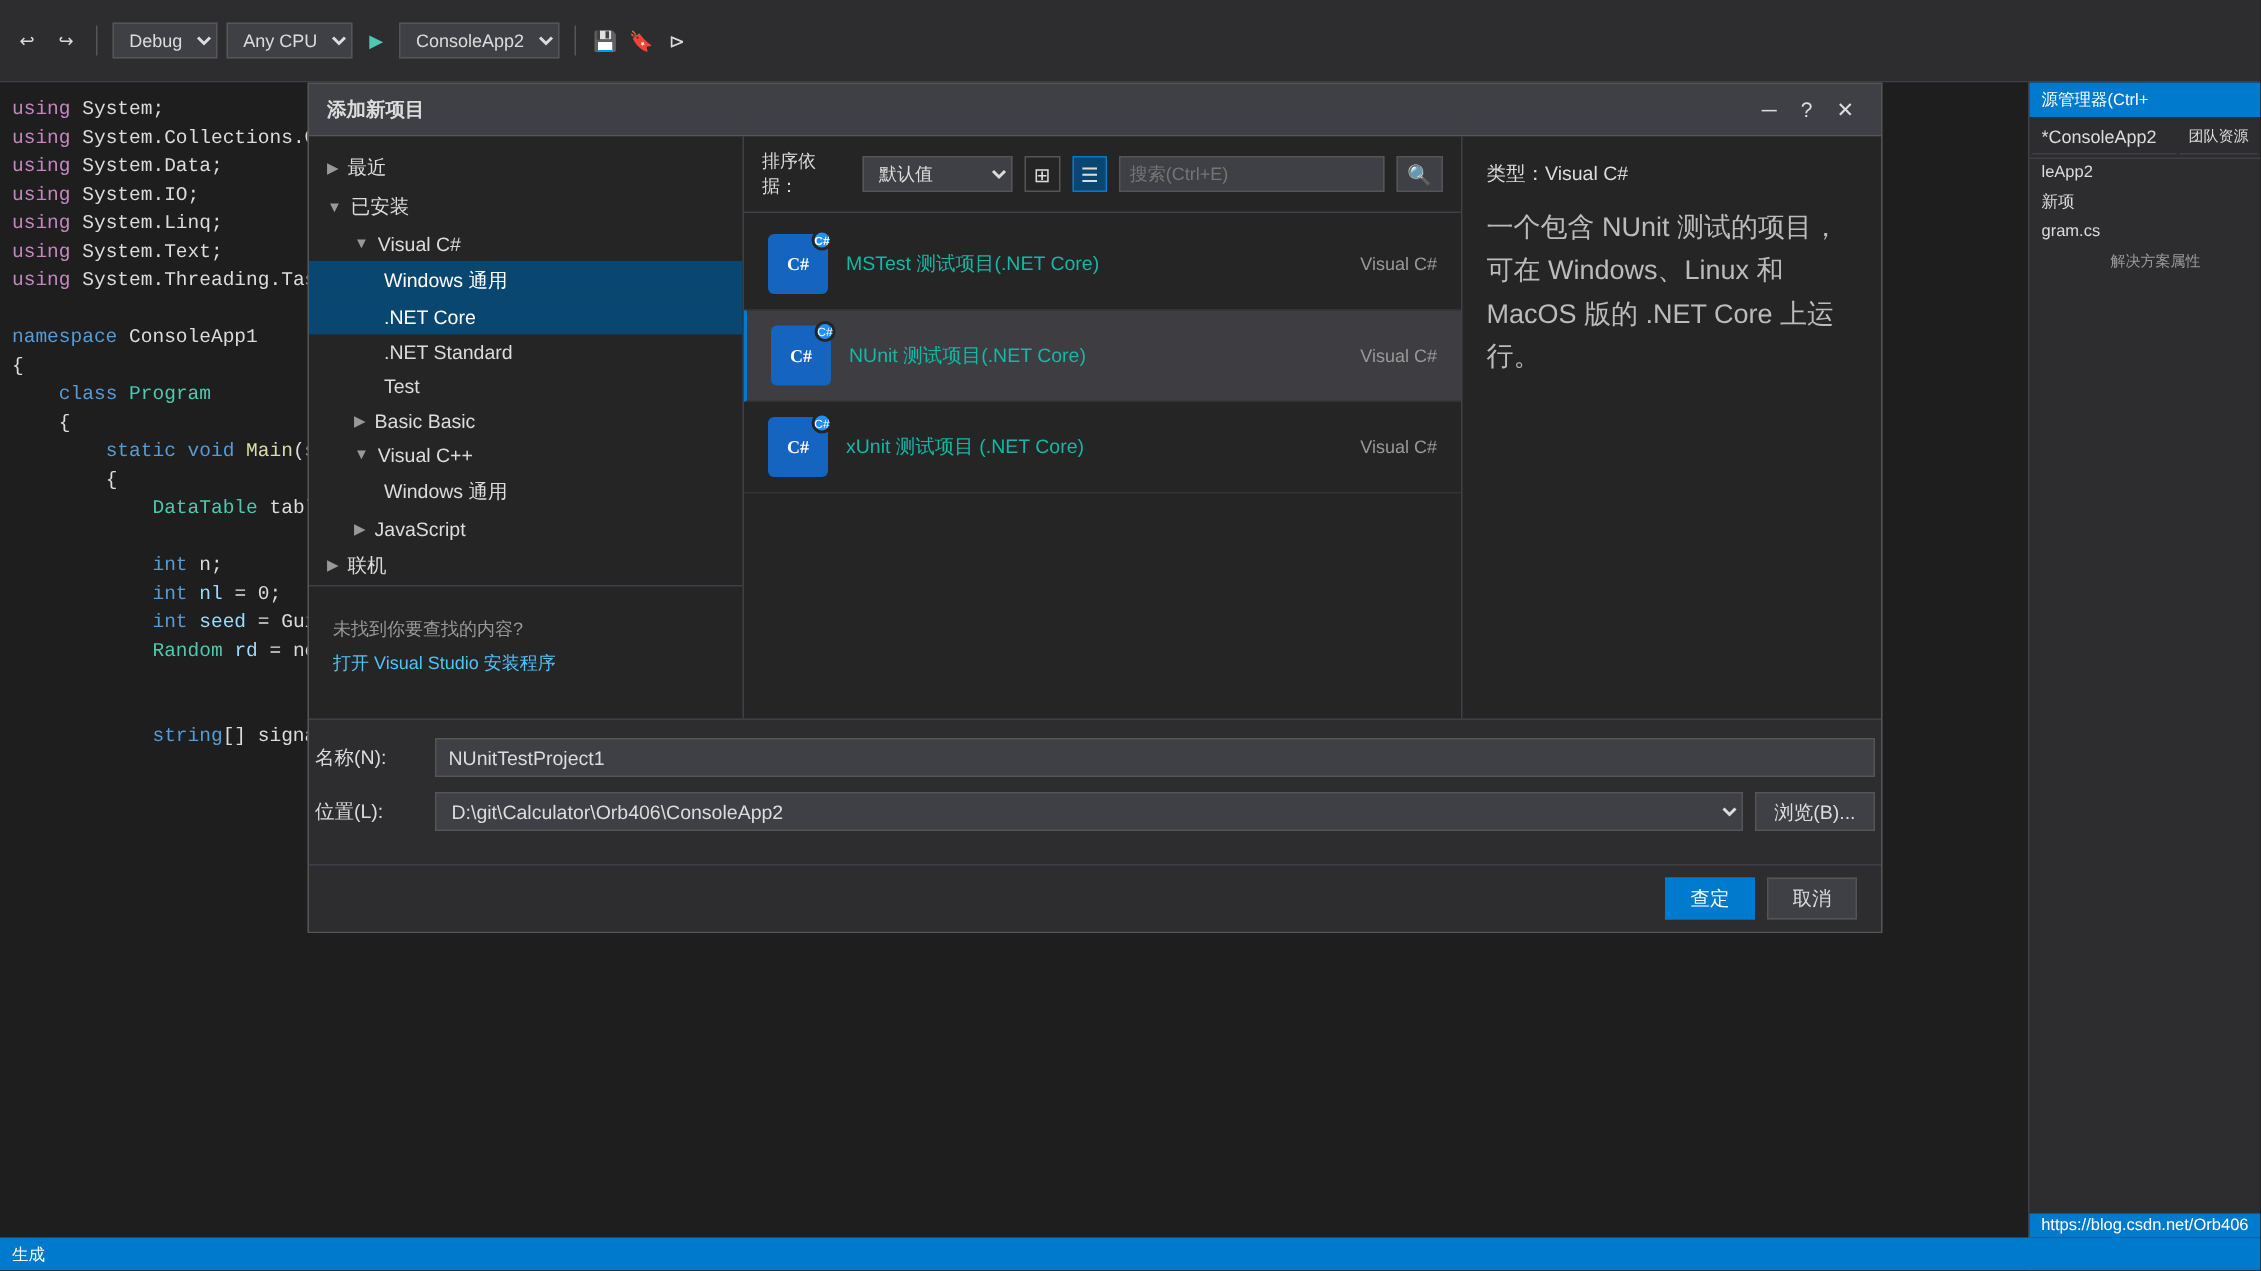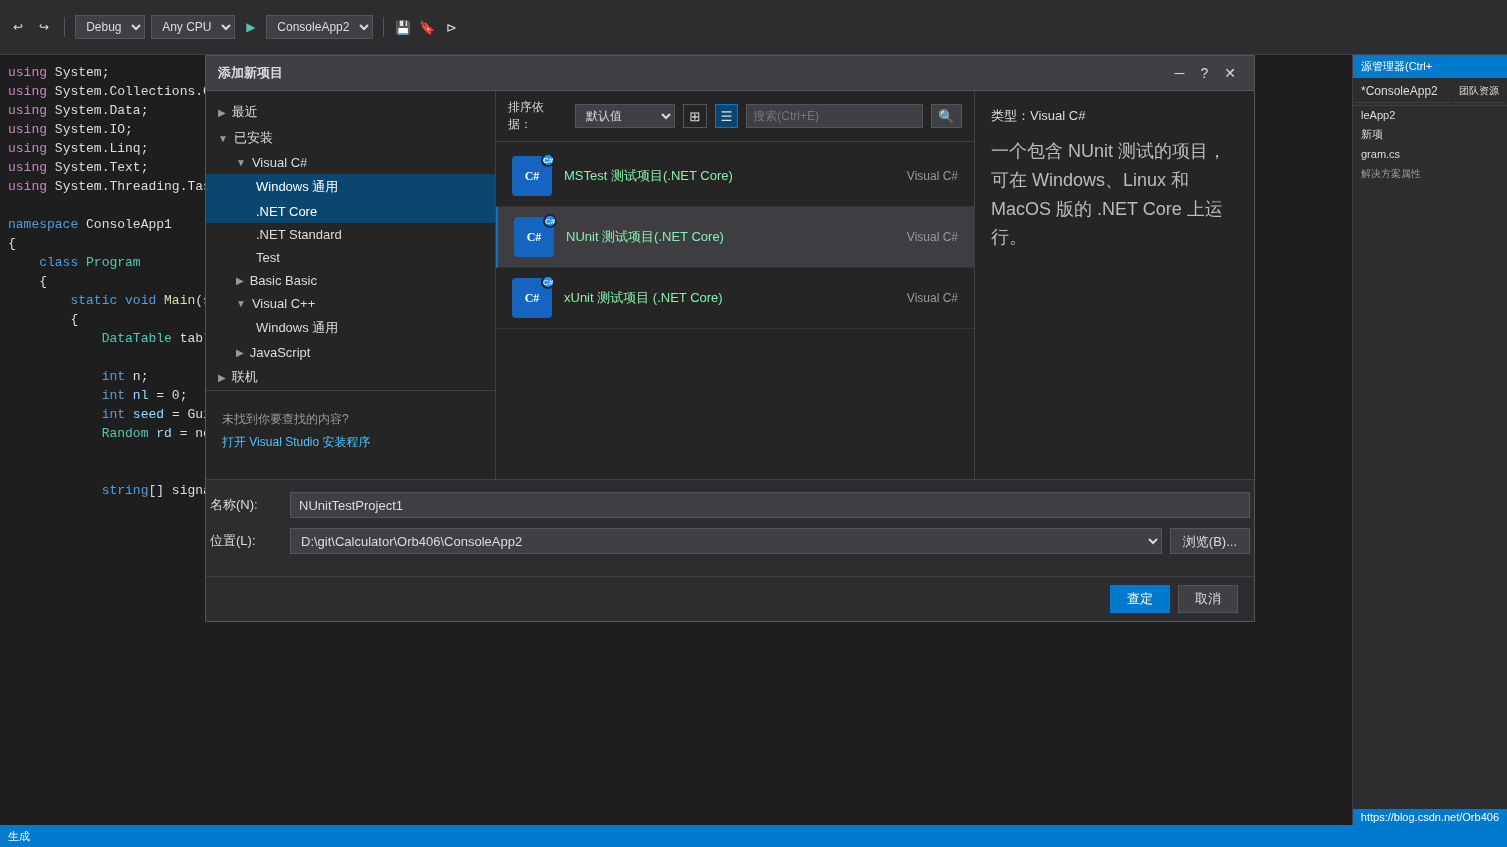--- a/index.html
+++ b/index.html
@@ -23,21 +23,21 @@
     .kw-gray { color: #9cdcfe; }
     .kw-yellow { color: #dcdcaa; }
     .kw-white { color: #dcdcdc; }
     .kw-type { color: #4ec9b0; }
 
     
     .right-sidebar { position: absolute; top: 55px; right: 0; width: 155px; bottom: 0; background: #2d2d30; border-left: 1px solid #3f3f46; }
     .right-sidebar-header { background: #007acc; color: white; font-size: 11px; padding: 4px 8px; }
     .right-sidebar-tab { font-size: 11px; padding: 4px 6px; color: #dcdcdc; border-bottom: 1px solid #3f3f46; }
     .right-sidebar-item { font-size: 11px; padding: 3px 8px; color: #dcdcdc; }
-    .right-sidebar-label { font-size: 10px; color: #999; padding: 4px 8px 2px; }
+    .right-sidebar-label { font-size: 10px; color: #999; padding: 4px 8px 2px; margin-left: 46px; }
 
     
     .status-bar { position: absolute; bottom: 0; left: 0; right: 0; height: 22px; background: #007acc; display: flex; align-items: center; padding: 0 8px; font-size: 11px; color: white; }
 
     
     .dialog { position: absolute; top: 55px; left: 205px; width: 1050px; background: #2d2d30; border: 1px solid #555; z-index: 20; display: flex; flex-direction: column; }
     .dialog-titlebar { background: #3f3f46; padding: 8px 12px; display: flex; align-items: center; justify-content: space-between; border-bottom: 1px solid #555; }
     .dialog-title { font-size: 13px; color: #dcdcdc; font-weight: bold; }
     .dialog-controls { display: flex; gap: 4px; }
     .dialog-control-btn { background: transparent; border: none; color: #dcdcdc; cursor: pointer; font-size: 14px; padding: 0 6px; }
@@ -61,21 +61,21 @@
     .view-btn { background: transparent; border: 1px solid #555; color: #dcdcdc; width: 24px; height: 24px; cursor: pointer; display: flex; align-items: center; justify-content: center; }
     .view-btn.active { background: #094771; border-color: #007acc; }
     .search-box { margin-left: auto; background: #3f3f46; border: 1px solid #555; color: #dcdcdc; font-size: 12px; padding: 2px 6px; height: 24px; width: 180px; }
 
     .items-list { flex: 1; overflow-y: auto; padding: 4px 0; }
     .project-item { display: flex; align-items: center; padding: 10px 16px; cursor: pointer; border-bottom: 1px solid #333; }
     .project-item.selected { background: #3e3e42; }
     .project-icon { width: 40px; height: 40px; margin-right: 12px; flex-shrink: 0; position: relative; }
     .cs-icon { width: 40px; height: 40px; background: #1e90ff; border-radius: 3px; display: flex; align-items: center; justify-content: center; color: white; font-weight: bold; font-size: 14px; position: relative; }
     .project-info { flex: 1; }
-    .project-name { font-size: 13px; color: #86efac; }
+    .project-name { font-size: 13px; color: #14b8a6; }
     .project-lang { font-size: 12px; color: #999; margin-left: auto; }
 
     
     .dialog-info { width: 280px; background: #252526; border-left: 1px solid #3f3f46; padding: 16px; }
     .info-type { font-size: 13px; color: #dcdcdc; margin-bottom: 12px; }
     .info-desc { font-size: 18px; color: #bbb; line-height: 1.6; }
 
     
     .dialog-footer { background: #2d2d30; border-top: 1px solid #3f3f46; padding: 12px 4px; }
     .form-row { display: flex; align-items: center; margin-bottom: 10px; }

